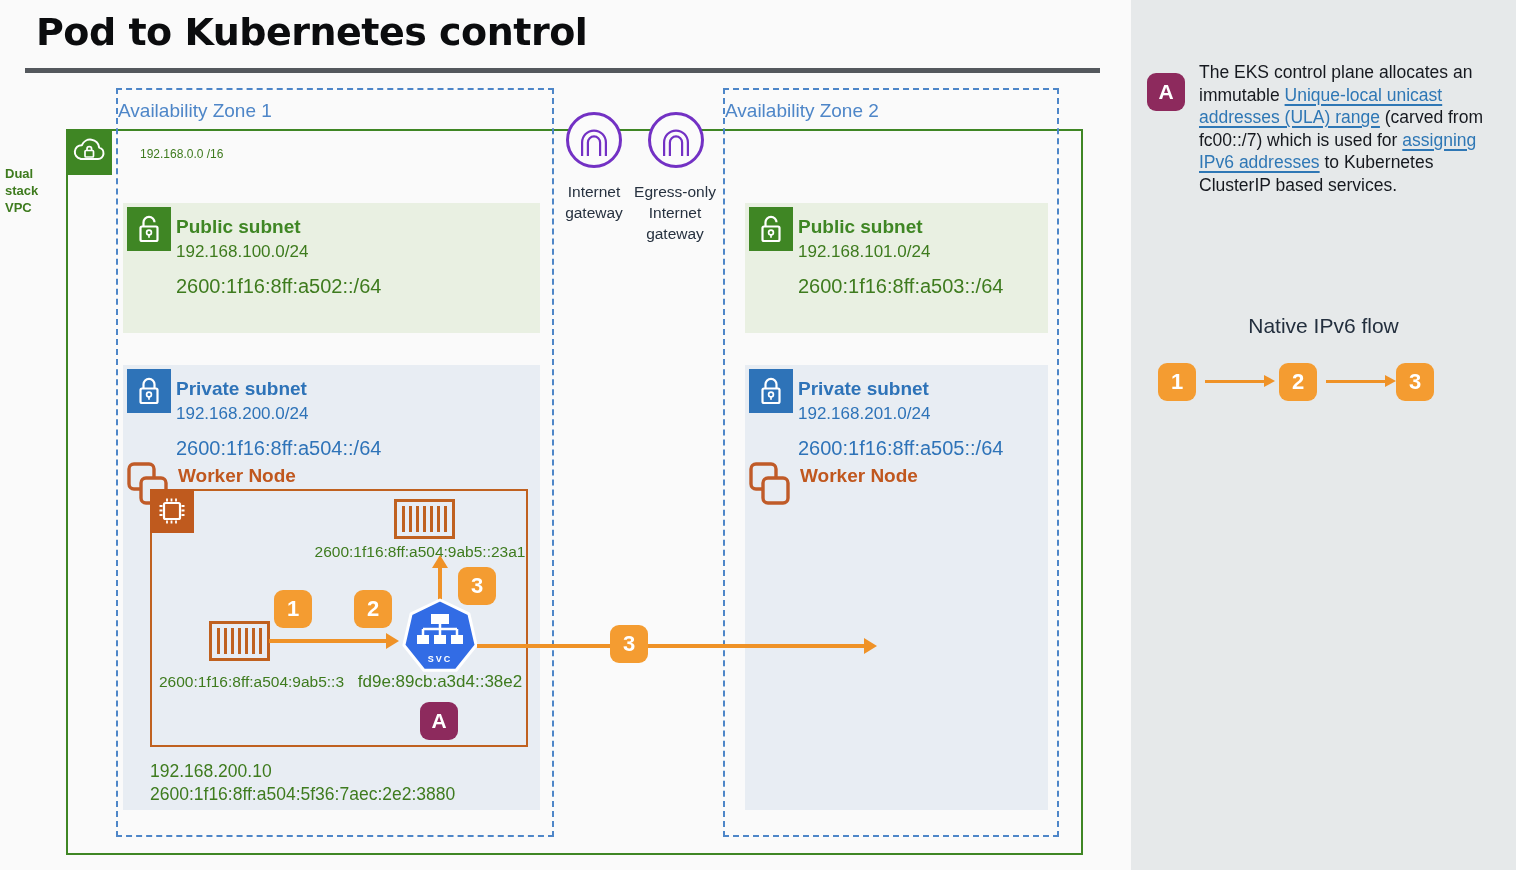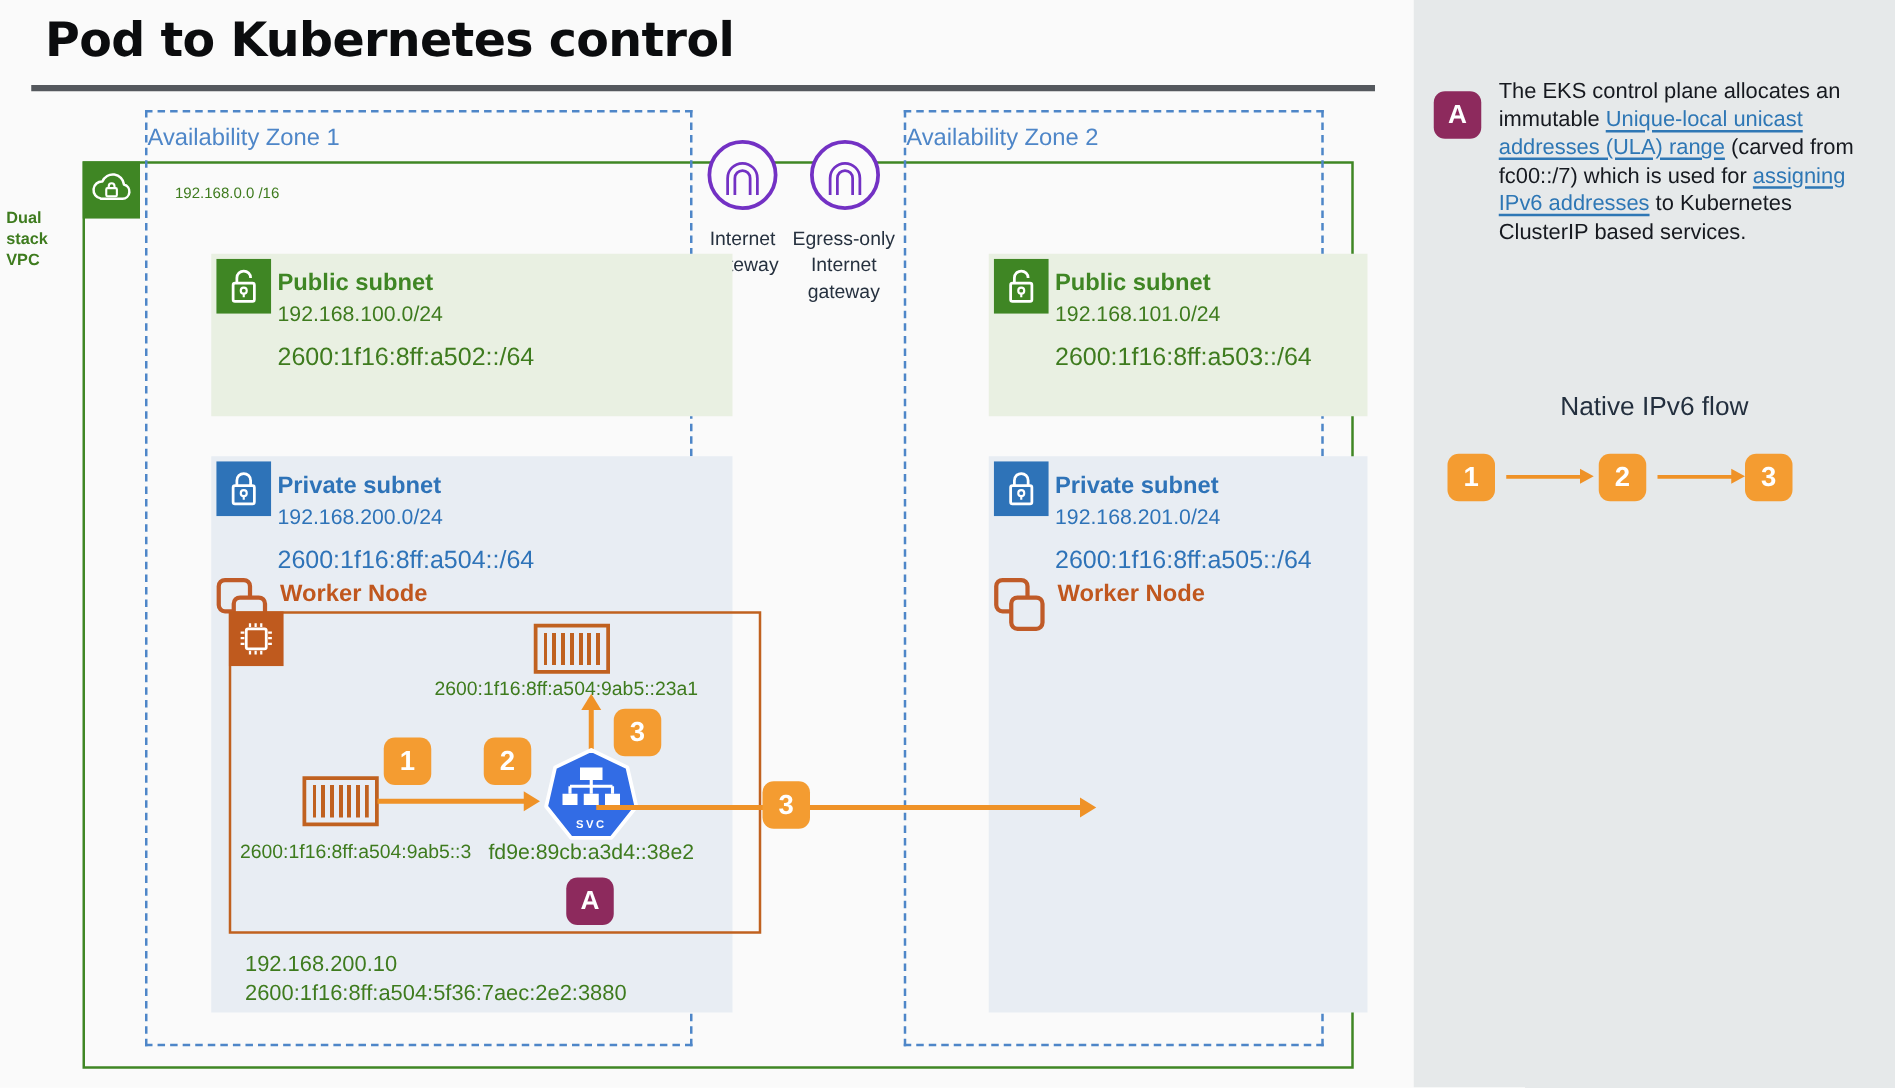--- a/index.html
+++ b/index.html
@@ -39,21 +39,21 @@
   .vpc-label{left:5px;top:133px;width:60px;font-size:13px;font-weight:bold;color:var(--green-text);line-height:1.32;margin-top:32px;}
   .vpc-cidr{left:140px;top:140px;font-size:12px;color:var(--green-text);line-height:29px;}
   .az-box{top:88px;height:749px;border:2px dashed var(--az-blue);}
   .az-label{top:98px;width:100%;text-align:left;font-size:19px;font-weight:400;color:var(--az-blue);}
 
   
   .gw-circle{top:112px;width:56px;height:56px;border:3.5px solid var(--purple);border-radius:50%;background:#FBFBFB;display:flex;align-items:flex-end;justify-content:center;}
   .gw-label{top:181px;text-align:center;font-size:15.5px;line-height:21px;color:#26313F;}
 
   
-  .subnet{left:123px;width:417px;margin-left:46px;}
+  .subnet{left:123px;width:417px;}
   .subnet-title{left:53px;top:13px;font-size:19px;font-weight:600;}
   .subnet-cidr4{left:53px;top:39px;font-size:17px;}
   .subnet-cidr6{left:53px;top:72px;font-size:20px;}
   .pub{background:var(--green-bg);top:203px;height:130px;}
   .pub .subnet-title,.pub .subnet-cidr4,.pub .subnet-cidr6{color:var(--green-text);}
   .pub .subnet-title{color:var(--green);}
   .priv{background:var(--blue-bg);top:365px;height:445px;}
   .priv .subnet-title,.priv .subnet-cidr4,.priv .subnet-cidr6{color:var(--blue);}
   .subnet-icon{left:4px;top:4px;width:44px;height:44px;}
 
@@ -141,21 +141,21 @@
     <div class="abs subnet-title">Private subnet</div>
     <div class="abs subnet-cidr4">192.168.200.0/24</div>
     <div class="abs subnet-cidr6">2600:1f16:8ff:a504::/64</div>
 
     <svg class="abs wn-icon" viewBox="0 0 46 48">
       <rect x="3" y="3" width="25" height="25" rx="5" fill="none" stroke="#C05B28" stroke-width="3.4"></rect>
       <rect x="15" y="17" width="25" height="25" rx="5" fill="#E8EDF3" stroke="#C05B28" stroke-width="3.4"></rect>
     </svg>
     <div class="abs wn-label">Worker Node</div>
 
-    <div class="abs wn-box" style="left:14px;width:426px">
+    <div class="abs wn-box" style="left:27px;width:378px">
       <svg class="abs chip" viewBox="0 0 44 44">
         <rect width="44" height="44" fill="#BF5A1E"></rect>
         <rect x="14" y="14" width="16" height="16" rx="1.5" fill="none" stroke="#fff" stroke-width="2.2"></rect>
         <g stroke="#fff" stroke-width="1.8">
           <path d="M17 9.5 v3 M21.5 9.5 v3 M26 9.5 v3"></path>
           <path d="M17 31.5 v3 M21.5 31.5 v3 M26 31.5 v3"></path>
           <path d="M9.5 17 h3 M9.5 21.5 h3 M9.5 26 h3"></path>
           <path d="M31.5 17 h3 M31.5 21.5 h3 M31.5 26 h3"></path>
         </g>
       </svg>

